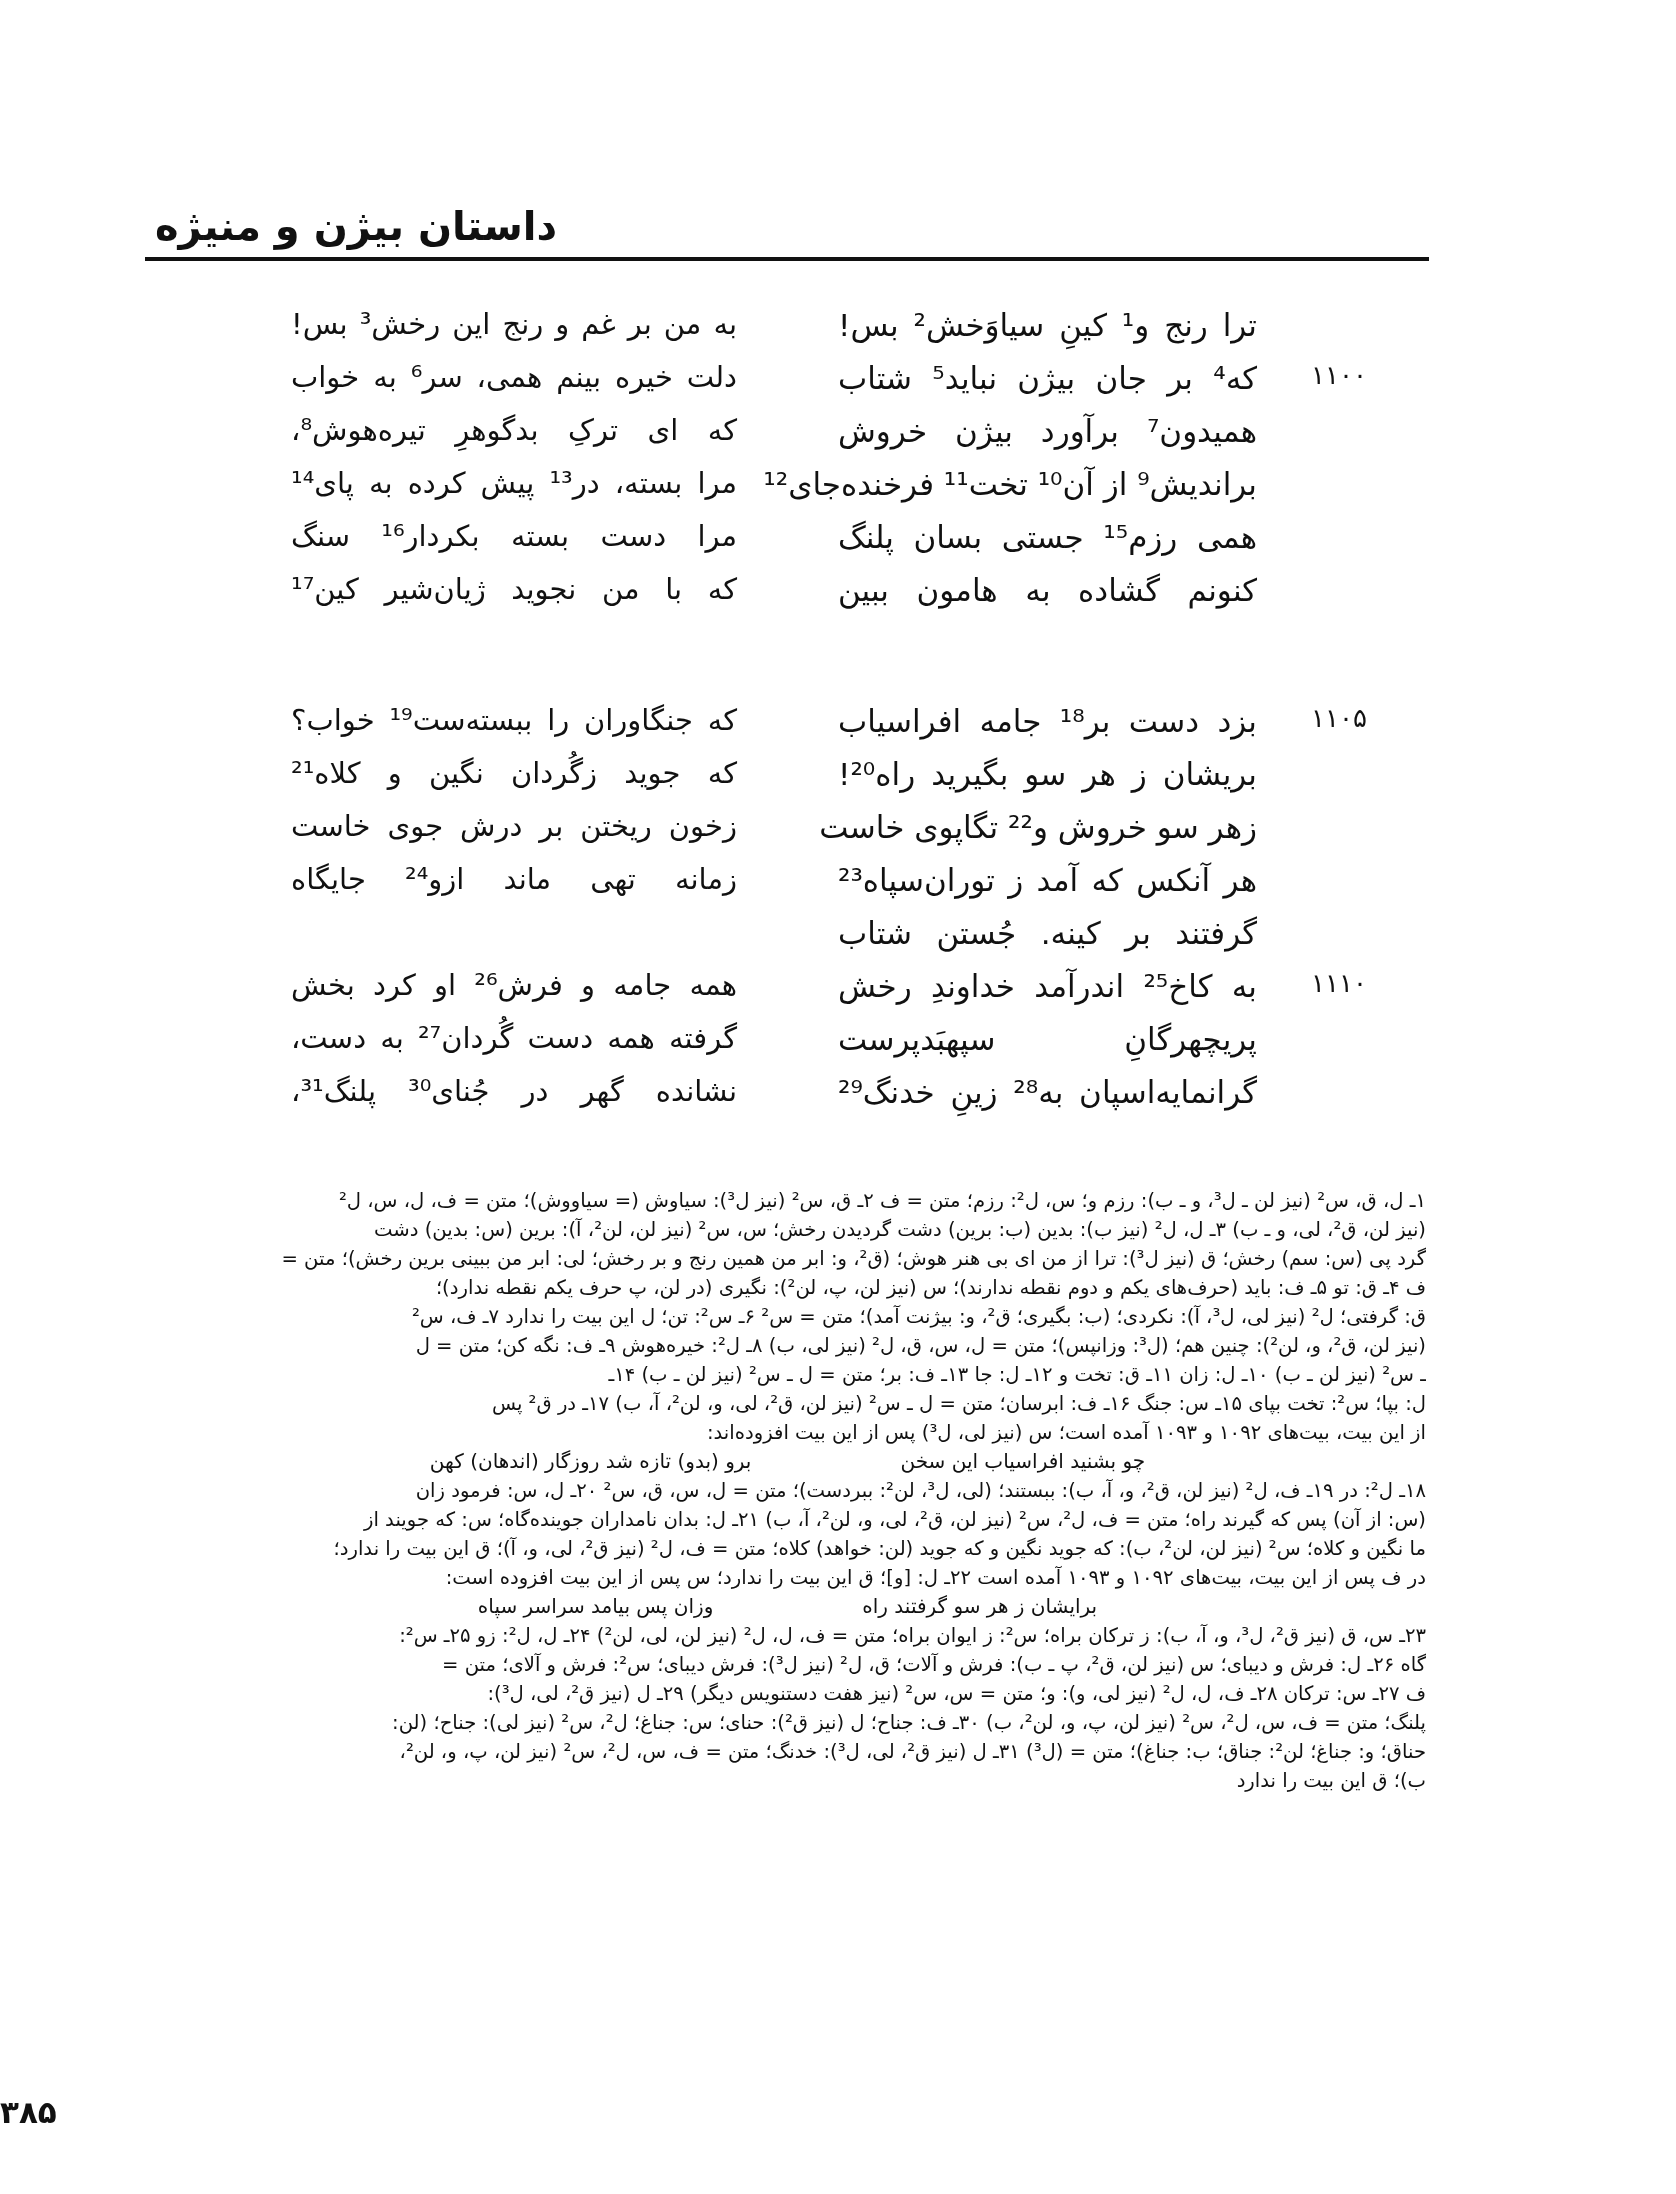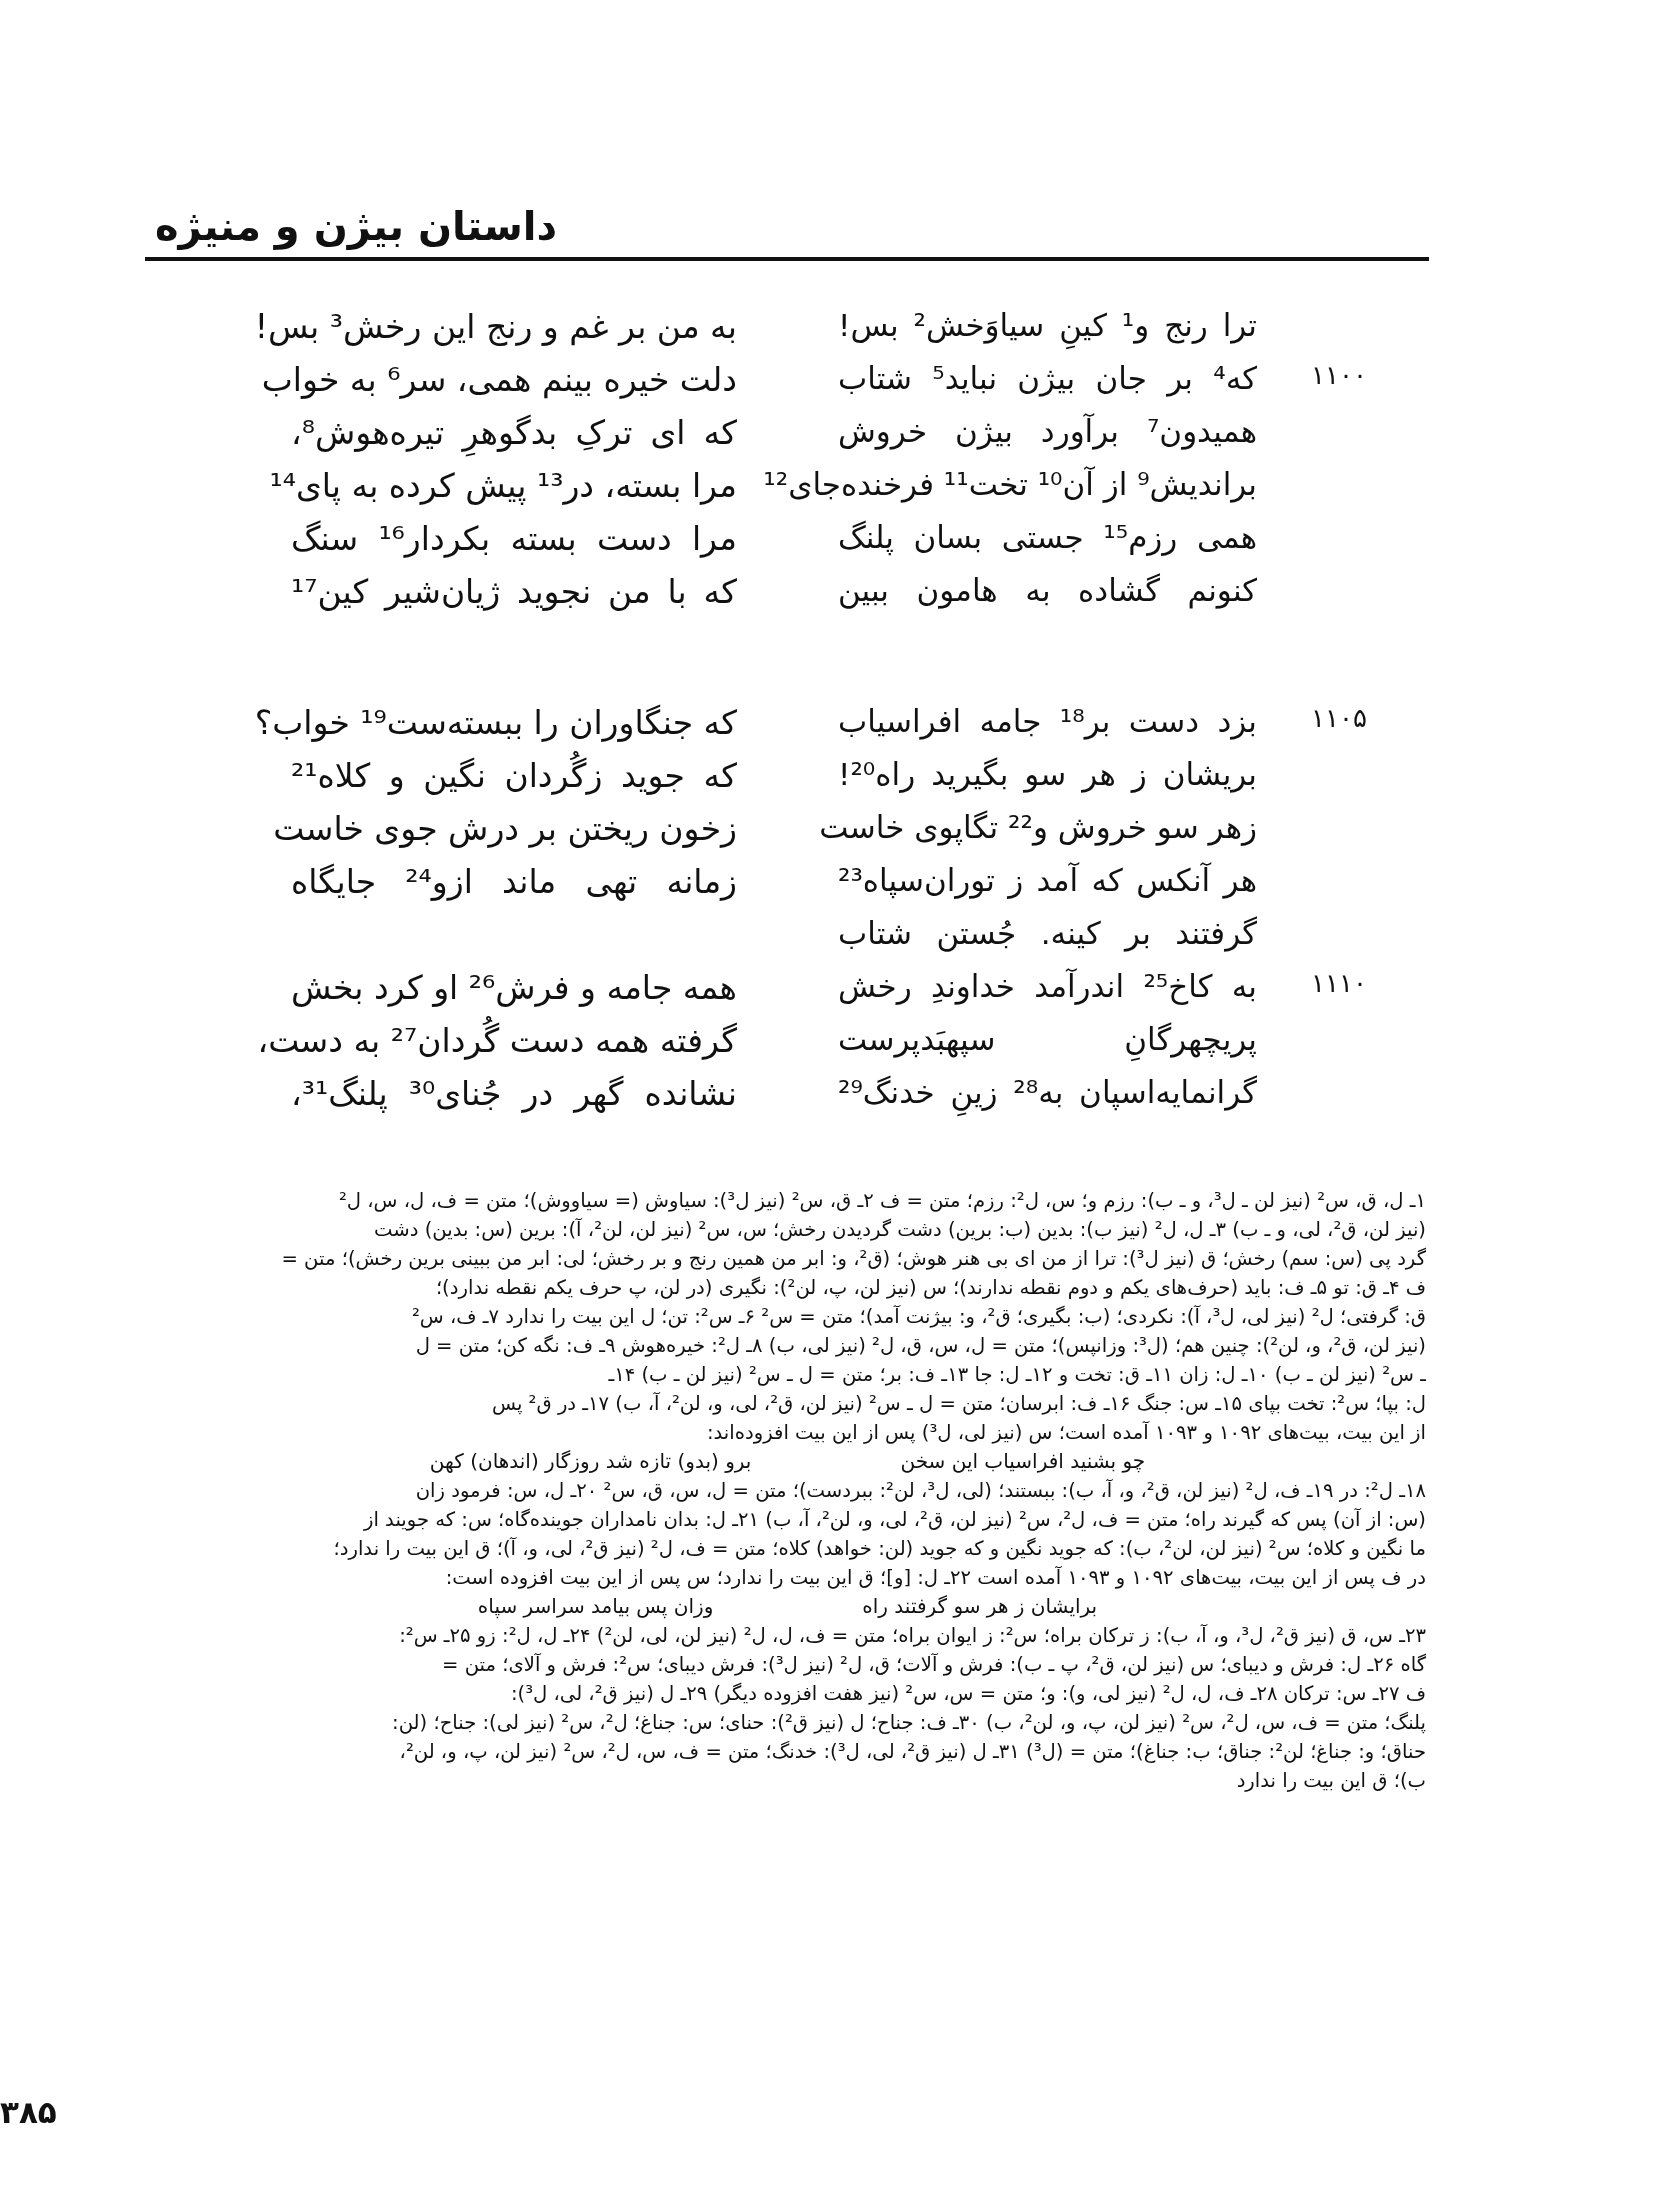--- a/index.html
+++ b/index.html
@@ -22,21 +22,21 @@
   .verse-num {
     position: absolute; right: 81px; top: 0; width: 95px; text-align: left;
     font-size: 26px; letter-spacing: 2.7px;
   }
   .hemistich-r {
     position: absolute; right: 230px; width: 419px; top: 0;
     font-size: 31px; text-align: justify; text-align-last: justify; white-space: nowrap;
   }
   .hemistich-l {
     position: absolute; right: 750px; width: 446px; top: 0;
-    font-size: 33px; text-align: justify; text-align-last: justify; white-space: nowrap;
+    font-size: 29px; text-align: justify; text-align-last: justify; white-space: nowrap;
   }
   .footnotes {
     position: absolute; top: 1186px; left: 149px; width: 1277px; direction: rtl;
     font-size: 19.6px; line-height: 29px; text-align: justify;
   }
   .fn-line { white-space: nowrap; overflow: hidden; height: 29px; }
   .fn-couplet { display: flex; justify-content: center; gap: 149px; height: 29px; font-size: 20px; }
   .page-number {
     position: absolute; top: 2094px; left: 0; width: 1677px; text-align: left;
     font-size: 31px; font-weight: bold;
@@ -140,21 +140,21 @@
       <div class="fn-line">۱۸ـ ل²: در      ۱۹ـ ف، ل² (نیز لن، ق²، و، آ، ب): ببستند؛ (لی، ل³، لن²: ببردست)؛ متن = ل، س، ق، س²      ۲۰ـ ل، س: فرمود زان</div>
       <div class="fn-line">(س: از آن) پس که گیرند راه؛ متن = ف، ل²، س² (نیز لن، ق²، لی، و، لن²، آ، ب)      ۲۱ـ ل: بدان نامداران جوینده‌گاه؛ س: که جویند از</div>
       <div class="fn-line">ما نگین و کلاه؛ س² (نیز لن، لن²، ب): که جوید نگین و که جوید (لن: خواهد) کلاه؛ متن = ف، ل² (نیز ق²، لی، و، آ)؛ ق این بیت را ندارد؛</div>
       <div class="fn-line">در ف پس از این بیت، بیت‌های ۱۰۹۲ و ۱۰۹۳ آمده است      ۲۲ـ ل: [و]؛ ق این بیت را ندارد؛ س پس از این بیت افزوده است:</div>
       <div class="fn-couplet">
         <span>برایشان ز هر سو گرفتند راه</span>
         <span>وزان پس بیامد سراسر سپاه</span>
       </div>
       <div class="fn-line">۲۳ـ س، ق (نیز ق²، ل³، و، آ، ب): ز ترکان براه؛ س²: ز ایوان براه؛ متن = ف، ل، ل² (نیز لن، لی، لن²)      ۲۴ـ ل، ل²: زو      ۲۵ـ س²:</div>
       <div class="fn-line">گاه      ۲۶ـ ل: فرش و دیبای؛ س (نیز لن، ق²، پ ـ ب): فرش و آلات؛ ق، ل² (نیز ل³): فرش دیبای؛ س²: فرش و آلای؛ متن =</div>
-      <div class="fn-line">ف      ۲۷ـ س: ترکان      ۲۸ـ ف، ل، ل² (نیز لی، و): و؛ متن = س، س² (نیز هفت افزوده دیگر)      ۲۹ـ ل (نیز ق²، لی، ل³):</div>
+      <div class="fn-line">ف      ۲۷ـ س: ترکان      ۲۸ـ ف، ل، ل² (نیز لی، و): و؛ متن = س، س² (نیز هفت دستنویس دیگر)      ۲۹ـ ل (نیز ق²، لی، ل³):</div>
       <div class="fn-line">پلنگ؛ متن = ف، س، ل²، س² (نیز لن، پ، و، لن²، ب)      ۳۰ـ ف: جناح؛ ل (نیز ق²): حنای؛ س: جناغ؛ ل²، س² (نیز لی): جناح؛ (لن:</div>
       <div class="fn-line">حناق؛ و: جناغ؛ لن²: جناق؛ ب: جناغ)؛ متن = (ل³)      ۳۱ـ ل (نیز ق²، لی، ل³): خدنگ؛ متن = ف، س، ل²، س² (نیز لن، پ، و، لن²،</div>
       <div class="fn-line">ب)؛ ق این بیت را ندارد</div>
     </div>
 
   <div class="page-number">۳۸۵</div>
 </div>
 
 
 </body></html>

